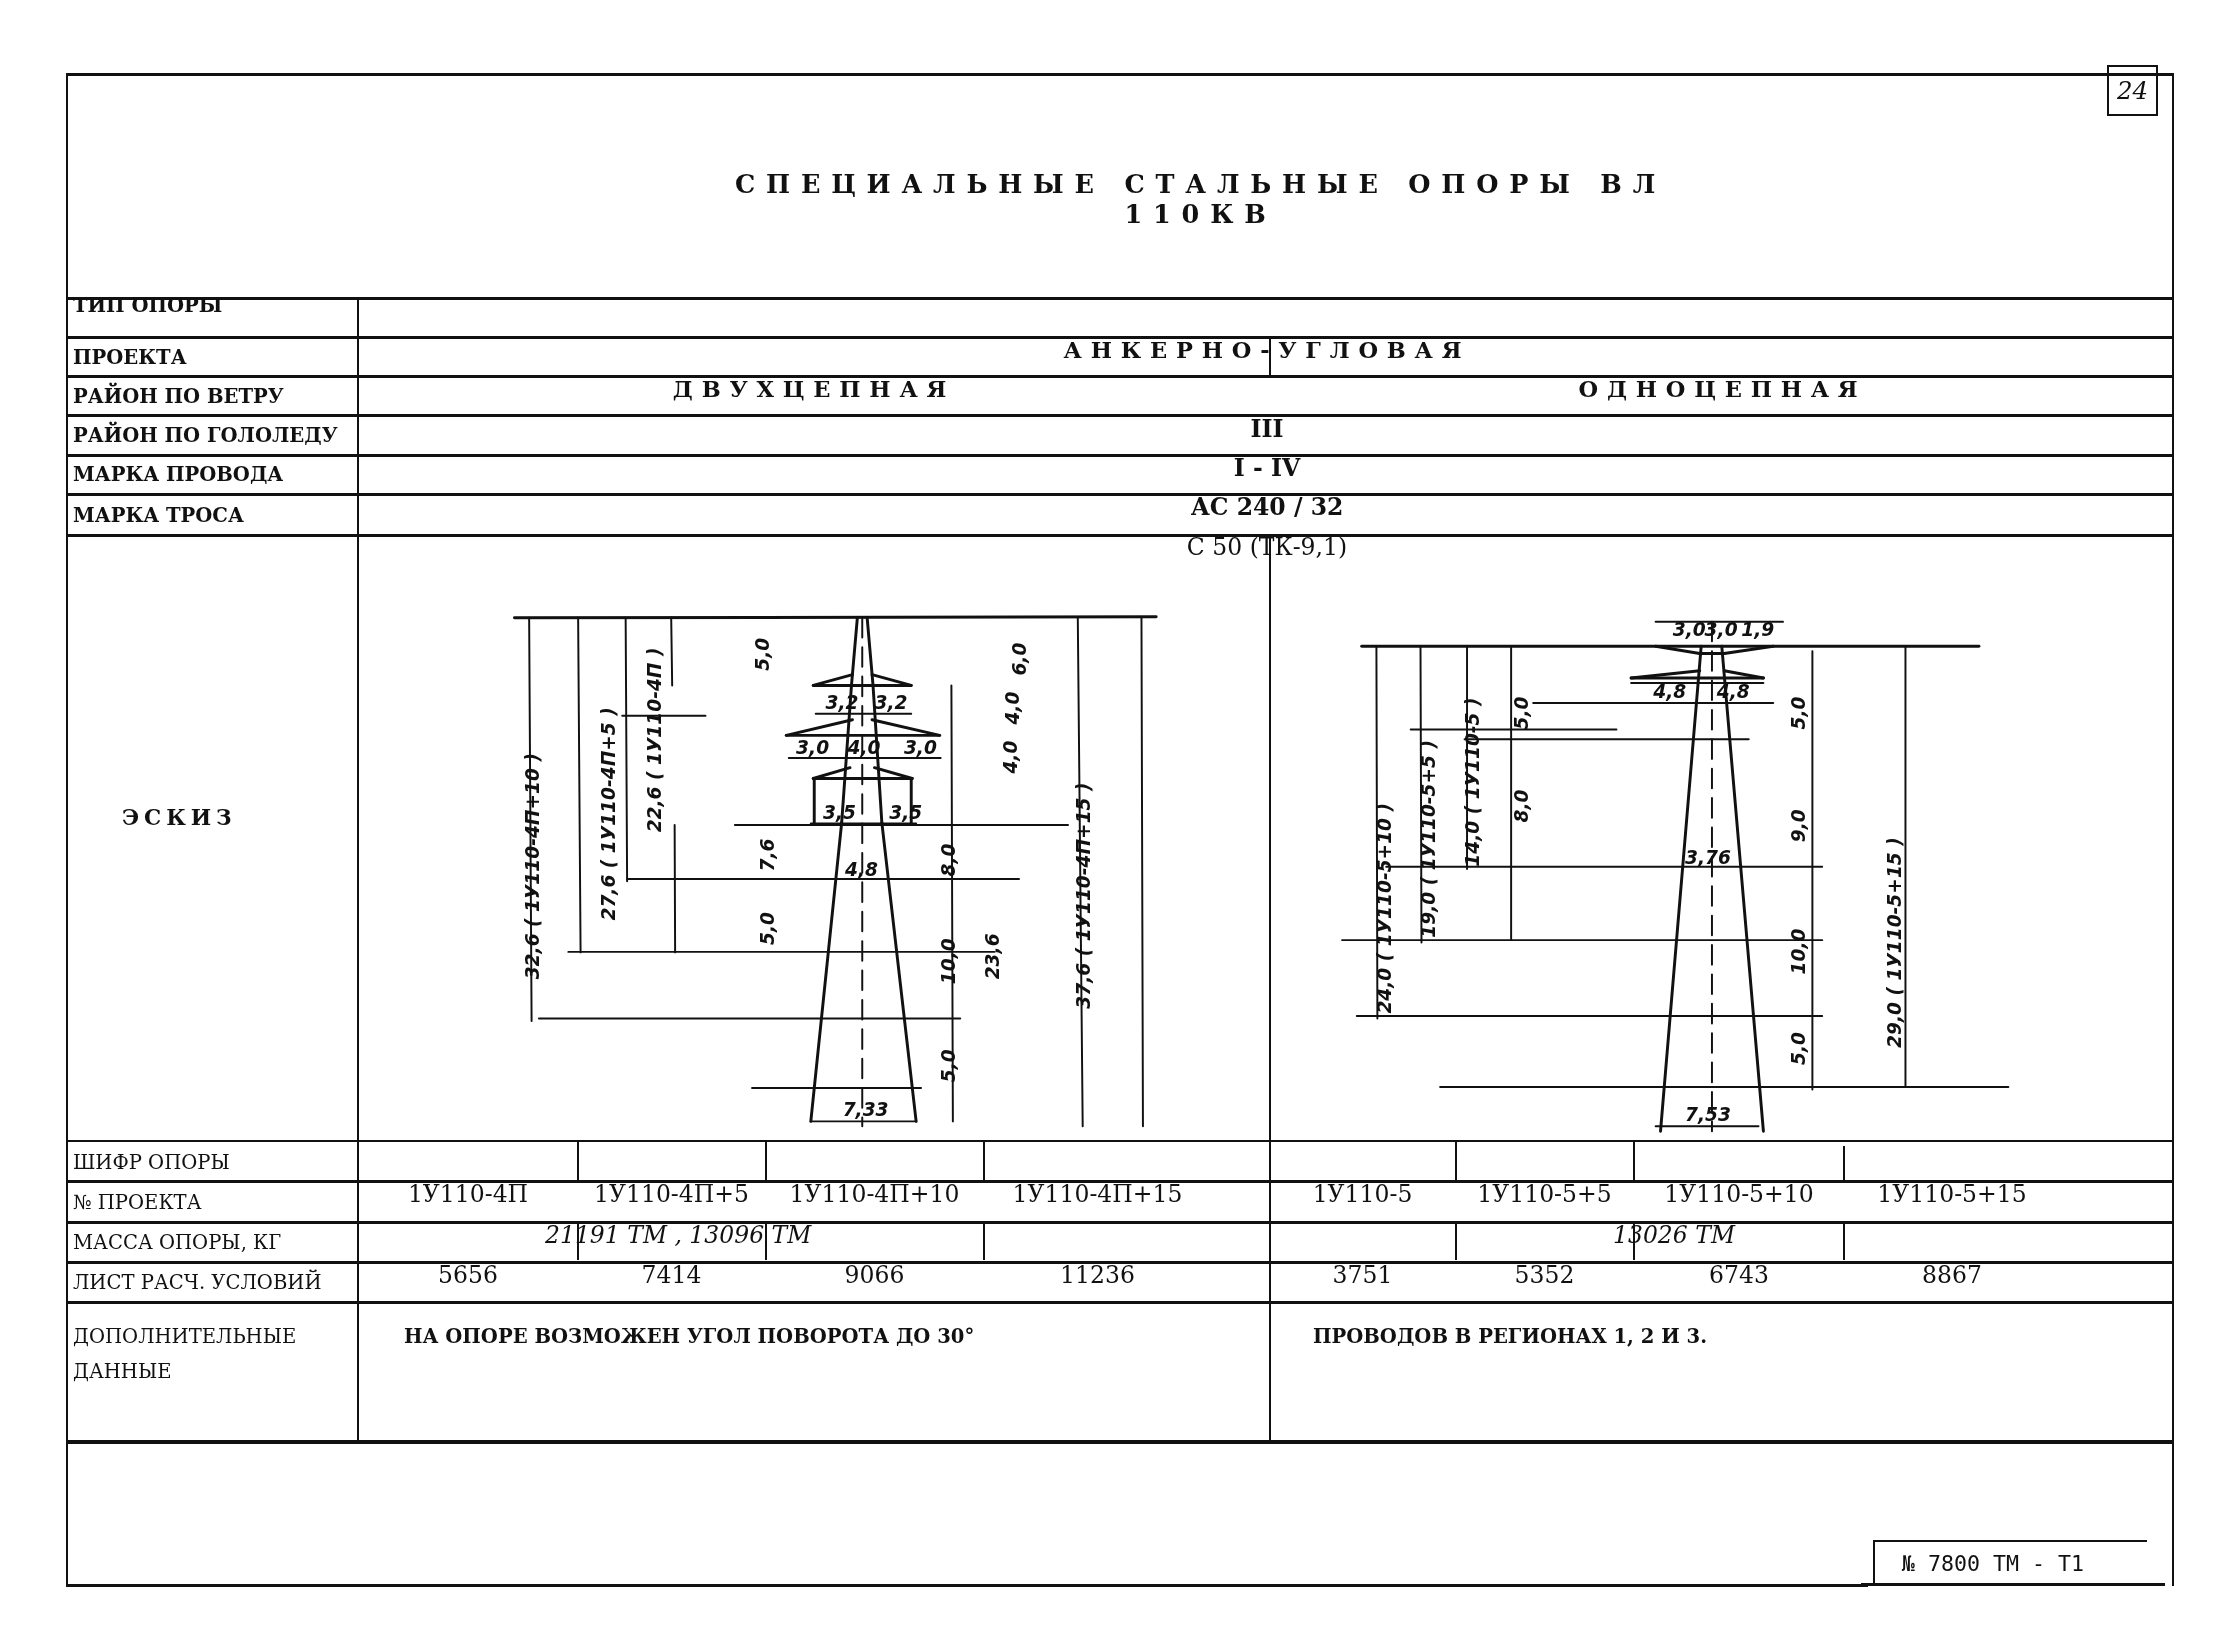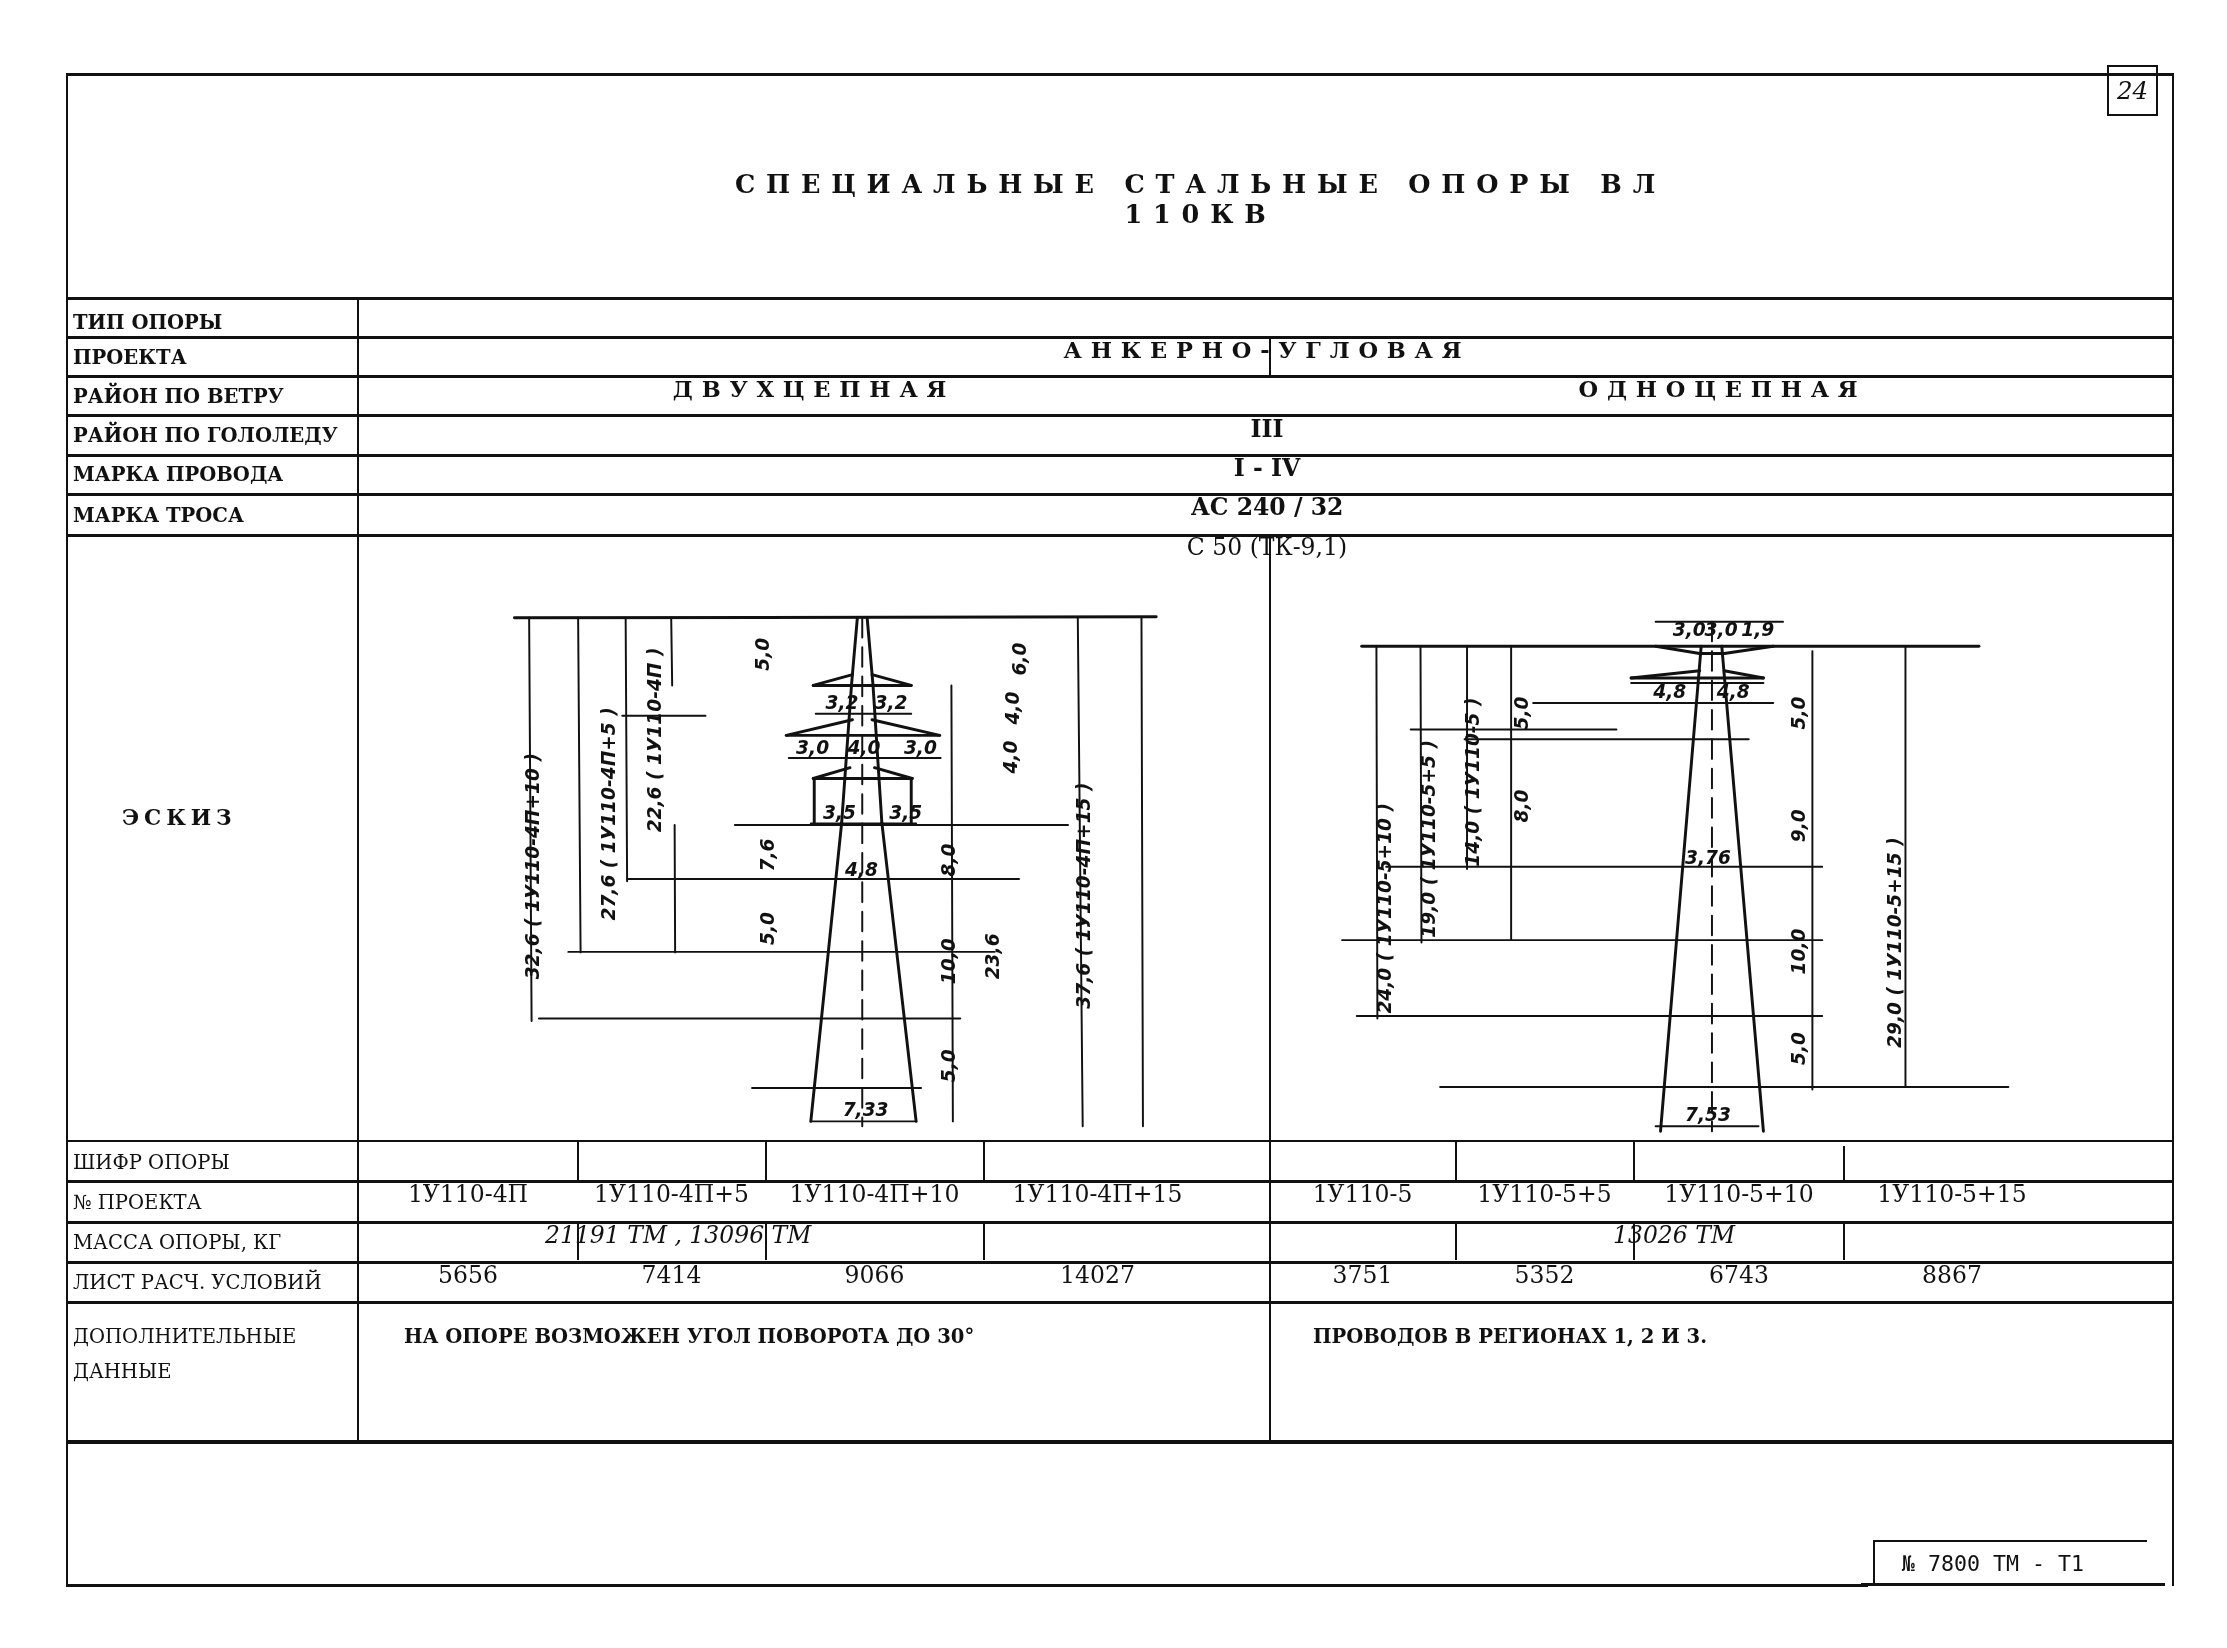--- a/index.html
+++ b/index.html
@@ -63,21 +63,21 @@
 <div class="vthin" style="left:765px; top:1221px; height:39px;"></div>
 <div class="vthin" style="left:983px; top:1221px; height:39px;"></div>
 
 <div class="vthin" style="left:1455px; top:1141px; height:39px;"></div>
 <div class="vthin" style="left:1633px; top:1141px; height:39px;"></div>
 <div class="vthin" style="left:1843px; top:1146px; height:34px;"></div>
 <div class="vthin" style="left:1455px; top:1221px; height:39px;"></div>
 <div class="vthin" style="left:1633px; top:1221px; height:39px;"></div>
 <div class="vthin" style="left:1843px; top:1221px; height:39px;"></div>
 
-<div class="lbl" style="top:304px; height:36px;">ТИП ОПОРЫ</div>
+<div class="lbl" style="top:287px; height:36px;">ТИП ОПОРЫ</div>
 <div class="lbl" style="top:339px; height:36px;">ПРОЕКТА</div>
 <div class="lbl" style="top:378px; height:36px;">РАЙОН ПО ВЕТРУ</div>
 <div class="lbl" style="top:417px; height:36px;">РАЙОН ПО ГОЛОЛЕДУ</div>
 <div class="lbl" style="top:456px; height:36px;">МАРКА ПРОВОДА</div>
 <div class="lbl" style="top:496px; height:39px;">МАРКА ТРОСА</div>
 <div class="lbl" style="left:122px; top:798px; height:39px; letter-spacing:4.9px; font-size:21.6px;">ЭСКИЗ</div>
 <div class="lbl" style="top:1144px; height:37px; font-weight:normal;">ШИФР ОПОРЫ</div>
 <div class="lbl" style="top:1184px; height:37px; font-weight:normal;">№ ПРОЕКТА</div>
 <div class="lbl" style="top:1224px; height:37px; font-weight:normal;">МАССА ОПОРЫ, КГ</div>
 <div class="lbl" style="top:1264px; height:37px; font-weight:normal;">ЛИСТ РАСЧ. УСЛОВИЙ</div>
@@ -100,21 +100,21 @@
 <div class="cell" style="left:1456px; top:1143px; width:177px; height:38px;">1У110-5+5</div>
 <div class="cell" style="left:1635px; top:1143px; width:208px; height:38px;">1У110-5+10</div>
 <div class="cell" style="left:1844px; top:1143px; width:216px; height:38px;">1У110-5+15</div>
 
 <div class="cell" style="left:359px; top:1184px; width:910px; height:37px; font-style:italic; justify-content:flex-start; padding-left:186px; box-sizing:border-box;">21191 ТМ , 13096 ТМ</div>
 <div class="cell" style="left:1270px; top:1184px; width:905px; height:37px; font-style:italic; justify-content:flex-start; padding-left:343px; box-sizing:border-box;">13026 ТМ</div>
 
 <div class="cell" style="left:359px; top:1224px; width:218px; height:37px;">5656</div>
 <div class="cell" style="left:578px; top:1224px; width:187px; height:37px;">7414</div>
 <div class="cell" style="left:766px; top:1224px; width:217px; height:37px;">9066</div>
-<div class="cell" style="left:985px; top:1224px; width:225px; height:37px;">14027</div>
+<div class="cell" style="left:985px; top:1224px; width:225px; height:37px;">11236</div>
 <div class="cell" style="left:1270px; top:1224px; width:185px; height:37px;">3751</div>
 <div class="cell" style="left:1456px; top:1224px; width:177px; height:37px;">5352</div>
 <div class="cell" style="left:1635px; top:1224px; width:208px; height:37px;">6743</div>
 <div class="cell" style="left:1844px; top:1224px; width:216px; height:37px;">8867</div>
 
 <div class="note" style="left:404px; top:1317px; width:852px;">
   <div>НА ОПОРЕ ВОЗМОЖЕН УГОЛ ПОВОРОТА ДО 30°</div>
 </div>
 <div class="note" style="left:1313px; top:1317px; width:852px;">
   <div>ПРОВОДОВ В РЕГИОНАХ 1, 2 И 3.</div>

